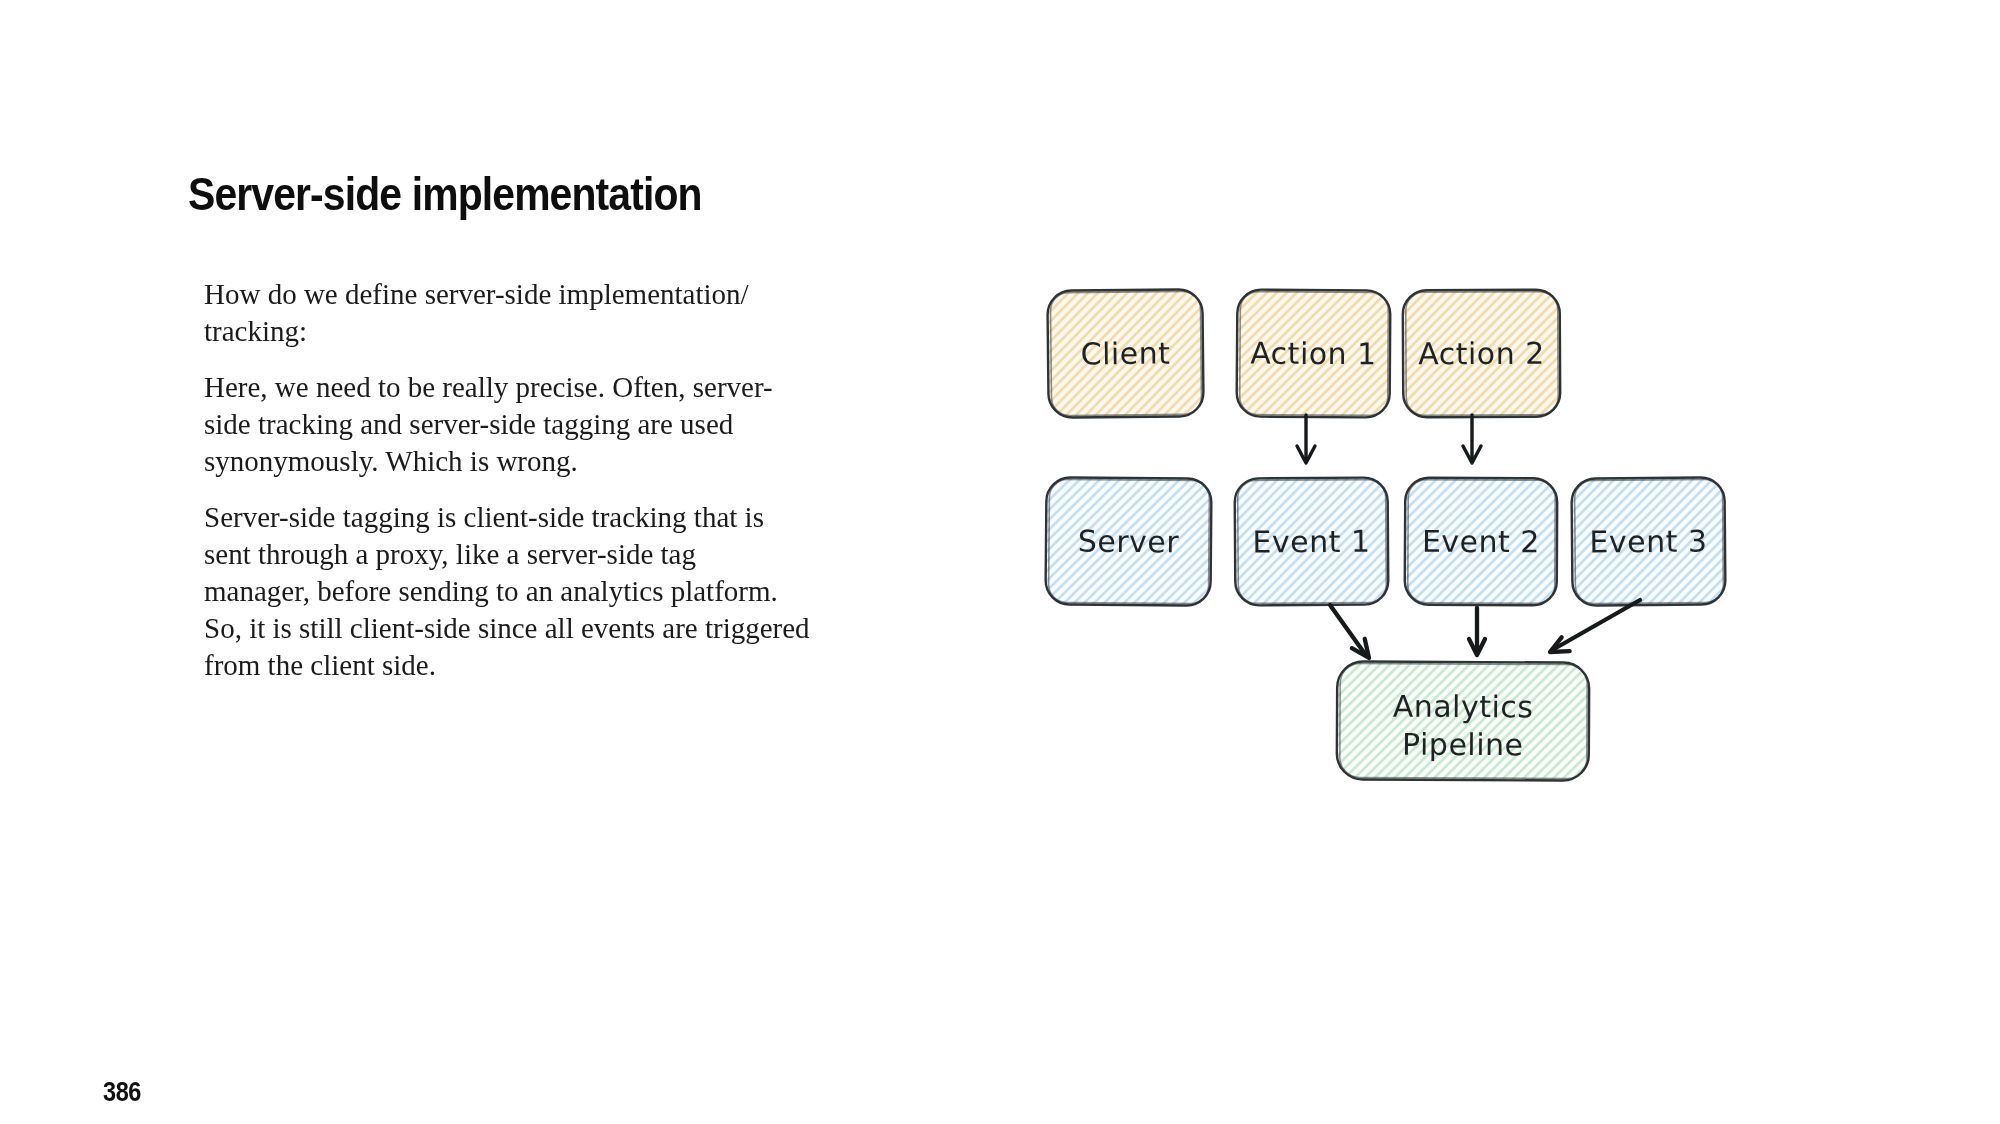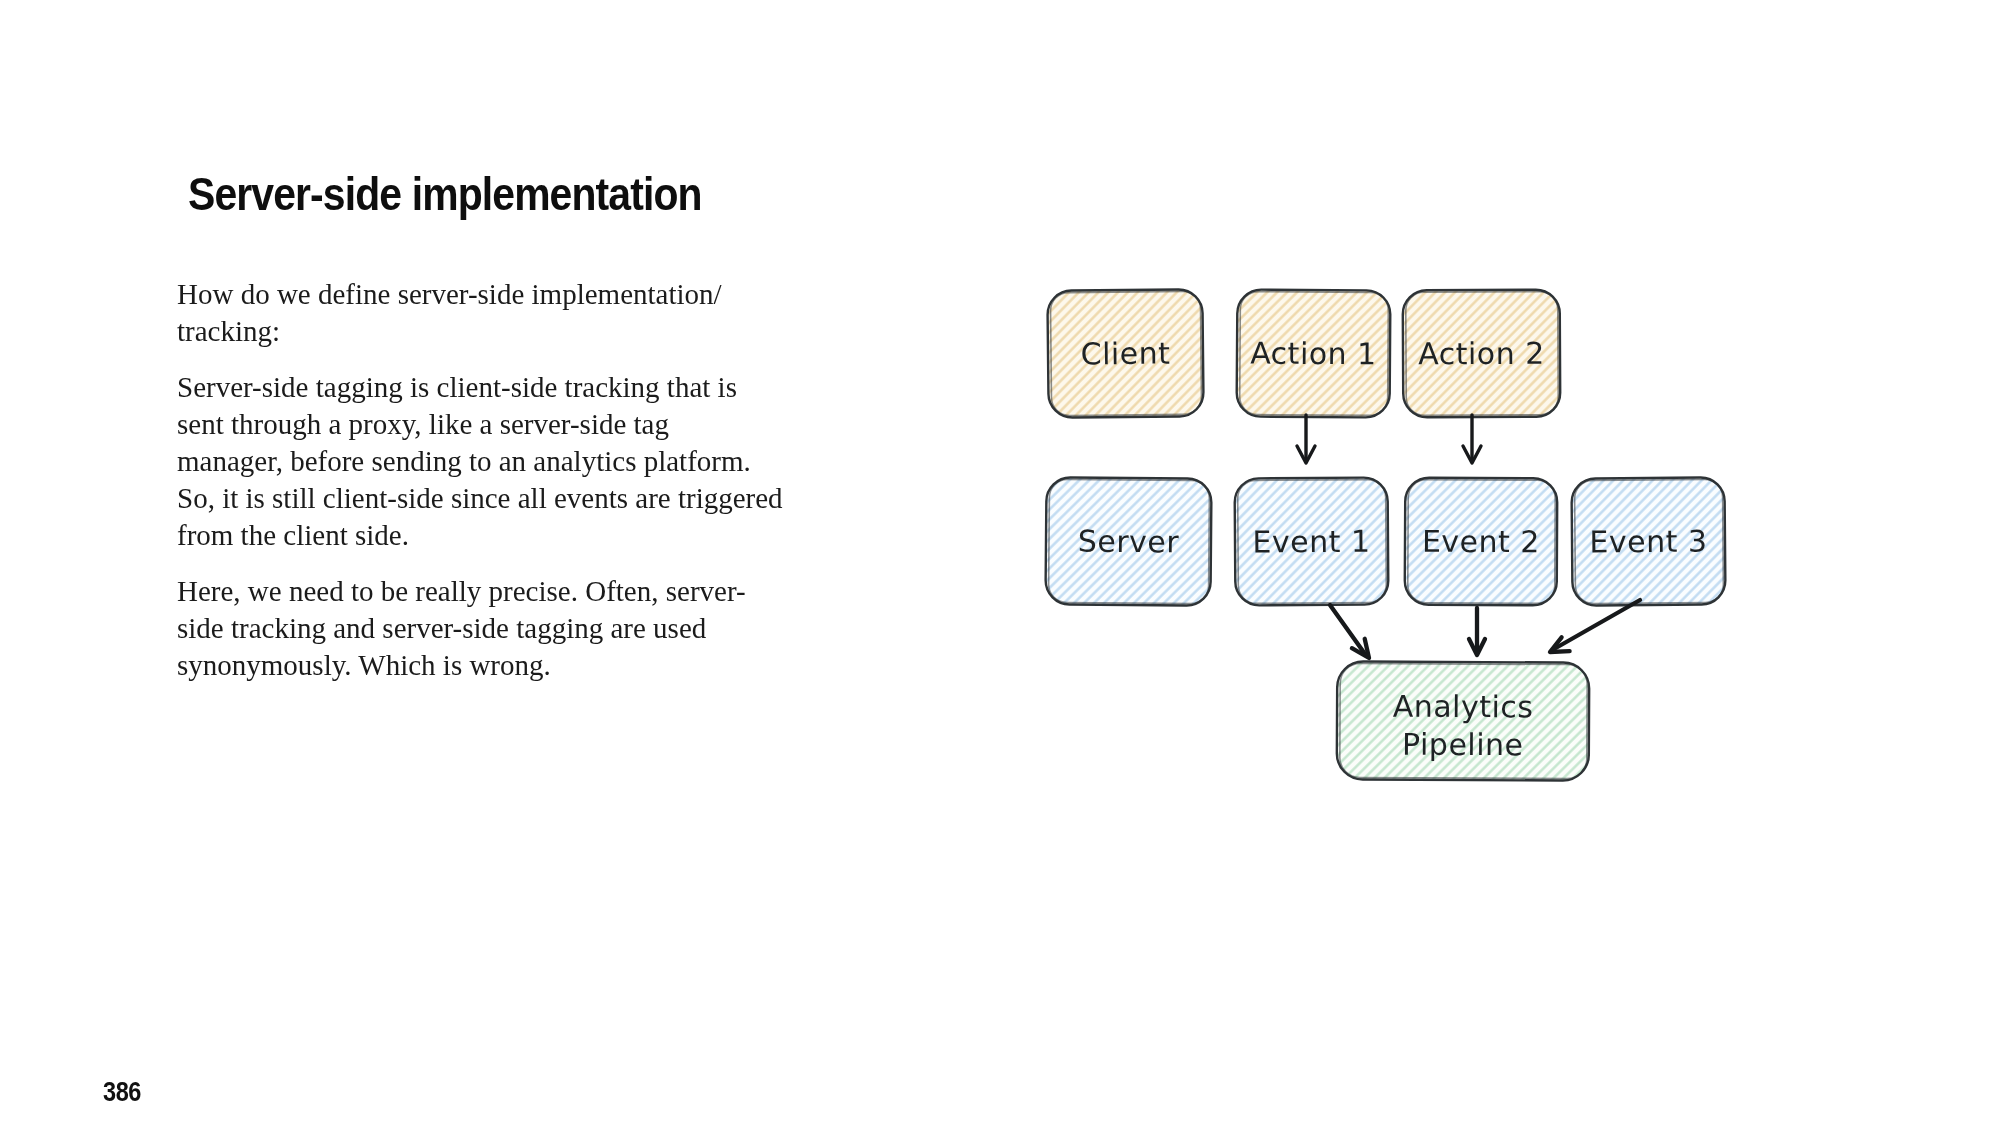--- a/index.html
+++ b/index.html
@@ -11,21 +11,21 @@
   .page{position:absolute;inset:0;margin-left:32px;}
   .title{
     position:absolute;left:156px;top:168px;margin:0;
     font-family:"Liberation Sans",sans-serif;
     font-weight:700;font-size:47px;line-height:1.1;color:#0e0e0e;
     letter-spacing:-1px;
     transform:scaleX(.87);transform-origin:0 0;
     white-space:nowrap;
   }
   .body-text{
-    position:absolute;left:145px;top:276px;width:700px;
+    position:absolute;left:172px;top:276px;width:700px;
     font-family:"Liberation Serif",serif;
     font-size:29px;line-height:37px;color:#1b1b1b;
   }
   .body-text p{margin:0 0 19px 0;white-space:pre-line;}
   .page-number{
     position:absolute;left:71px;top:1076px;
     font-family:"Liberation Sans",sans-serif;
     font-weight:700;font-size:28px;color:#111;
     letter-spacing:-.5px;
     transform:scaleX(.84);transform-origin:0 0;
@@ -45,28 +45,28 @@
 </head>
 <body>
 
 <div class="page">
 
   <h1 class="title">Server-side implementation</h1>
 
   <div class="body-text">
     <p>How do we define server-side implementation/
 tracking:</p>
+    <p>Here, we need to be really precise. Often, server-
+side tracking and server-side tagging are used
+synonymously. Which is wrong.</p>
     <p>Server-side tagging is client-side tracking that is
 sent through a proxy, like a server-side tag
 manager, before sending to an analytics platform.
 So, it is still client-side since all events are triggered
 from the client side.</p>
-    <p>Here, we need to be really precise. Often, server-
-side tracking and server-side tagging are used
-synonymously. Which is wrong.</p>
   </div>
 
   <div class="page-number">386</div>
 
   <svg class="diagram" viewBox="0 0 760 550" xmlns="http://www.w3.org/2000/svg">
     <defs>
       <pattern id="hatch-tan" patternUnits="userSpaceOnUse" width="7" height="7" patternTransform="rotate(-45)">
         <rect width="7" height="7" fill="#fdf8ec"></rect>
         <line x1="0" y1="3.5" x2="7" y2="3.5" stroke-width="2.4" stroke="#eed7a9"></line>
       </pattern>

